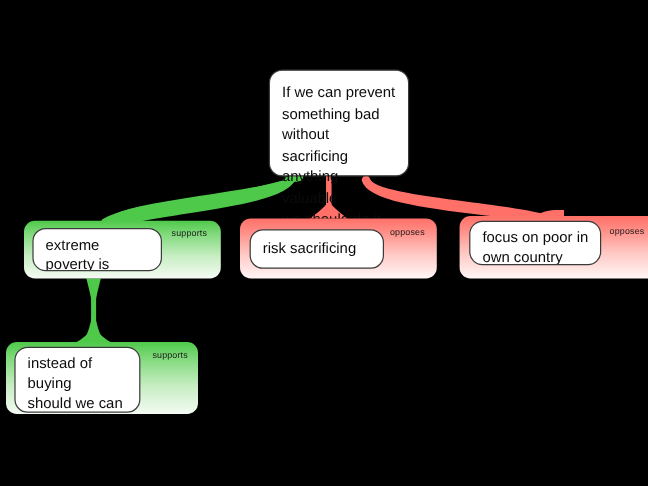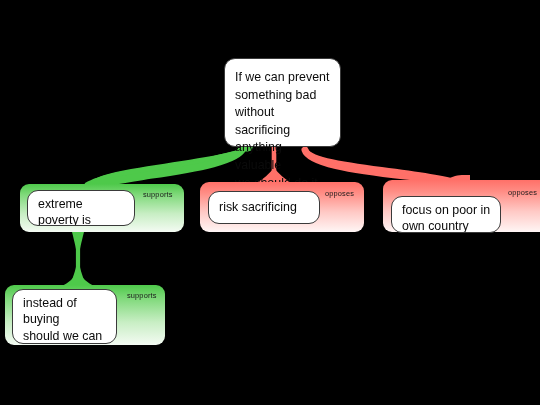--- a/index.html
+++ b/index.html
@@ -164,21 +164,21 @@
 horrible</div>
 
   <div class="node oppose" style="left:200px; top:182px; width:164px; height:50px;">
     <div class="badge" style="left:125px; top:7px;">opposes</div>
   </div>
   <div class="claim centered" style="left:208px; top:191px; width:112px; height:33px;">risk sacrificing</div>
 
   <div class="node oppose" style="left:383px; top:180px; width:166px; height:52px;">
     <div class="badge" style="left:125px; top:8px;">opposes</div>
   </div>
-  <div class="claim" style="left:391px; top:196px; width:110px; height:37px;">focus on poor in
+  <div class="claim" style="left:391px; top:184px; width:110px; height:37px;">focus on poor in
 own country</div>
 
   <div class="node support" style="left:5px; top:285px; width:160px; height:60px;">
     <div class="badge" style="left:122px; top:6px;">supports</div>
   </div>
   <div class="claim" style="left:12px; top:289px; width:105px; height:55px;">instead of buying
 should we can
 donate to relieve
 extreme poverty</div>
 

